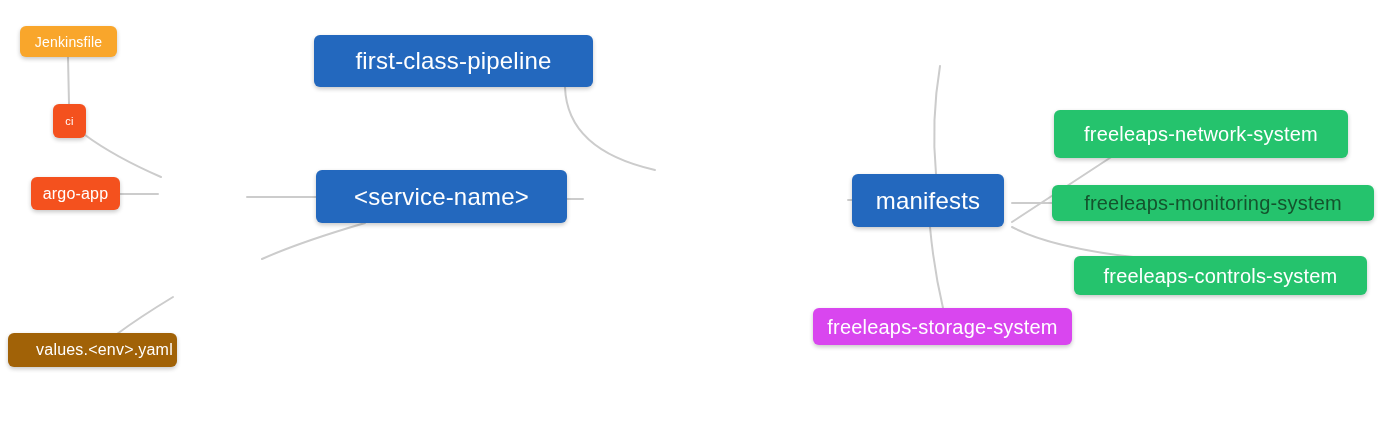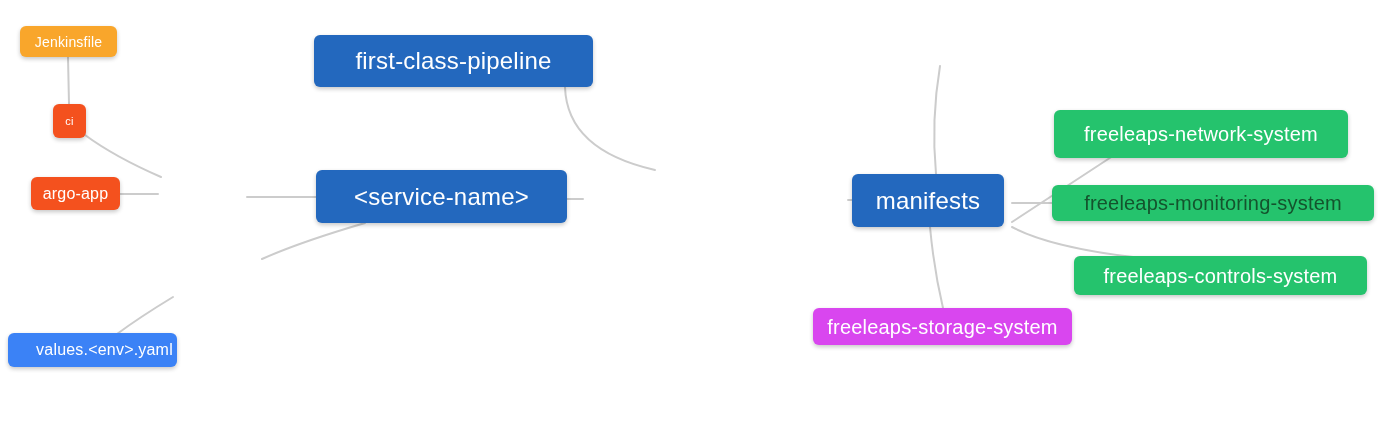--- a/index.html
+++ b/index.html
@@ -55,21 +55,21 @@
       <path d="M 936 174 Q 931 120 940 66" fill="none" stroke="#cccccc" stroke-width="2" stroke-linecap="round"></path>
       <path d="M 1012 222 L 1122 150" fill="none" stroke="#cccccc" stroke-width="2" stroke-linecap="round"></path>
       <path d="M 1012 203 L 1052 203" fill="none" stroke="#cccccc" stroke-width="2" stroke-linecap="round"></path>
       <path d="M 1012 227 Q 1050 247 1133 257" fill="none" stroke="#cccccc" stroke-width="2" stroke-linecap="round"></path>
       <path d="M 930 227 Q 934 270 943 308" fill="none" stroke="#cccccc" stroke-width="2" stroke-linecap="round"></path>
     </svg>
 
 <div class="node" style="left: 20px; top: 26px; width: 97px; height: 31px; background: rgb(249, 166, 43); color: rgb(255, 255, 255); font-size: 14px;">Jenkinsfile</div>
     <div class="node" style="left: 53px; top: 104px; width: 33px; height: 34px; background: rgb(244, 81, 30); color: rgb(255, 255, 255); font-size: 11px;">ci</div>
     <div class="node" style="left: 31px; top: 177px; width: 89px; height: 33px; background: rgb(244, 81, 30); color: rgb(255, 255, 255); font-size: 16px; text-align: center;">argo-app</div>
-    <div class="node" style="left: 8px; top: 333px; width: 169px; height: 34px; background: #3b82f6; color: rgb(255, 255, 255); font-size: 16px; padding-left: 24px;">values.&lt;env&gt;.yaml</div>
+    <div class="node" style="left: 8px; top: 333px; width: 169px; height: 34px; background: #a16207; color: rgb(255, 255, 255); font-size: 16px; padding-left: 24px;">values.&lt;env&gt;.yaml</div>
     <div class="node" style="left: 314px; top: 35px; width: 279px; height: 52px; background: rgb(35, 104, 190); color: rgb(255, 255, 255); font-size: 24px;">first-class-pipeline</div>
     <div class="node" style="left: 316px; top: 170px; width: 251px; height: 53px; background: rgb(35, 104, 190); color: rgb(255, 255, 255); font-size: 24px;">&lt;service-name&gt;</div>
     <div class="node" style="left: 852px; top: 174px; width: 152px; height: 53px; background: rgb(35, 104, 190); color: rgb(255, 255, 255); font-size: 24px; text-align: center;">manifests</div>
     <div class="node" style="left: 1054px; top: 110px; width: 294px; height: 48px; background: rgb(37, 195, 109); color: rgb(255, 255, 255); font-size: 20px;">freeleaps-network-system</div>
     <div class="node" style="left: 1052px; top: 185px; width: 322px; height: 36px; background: rgb(37, 195, 109); color: #14532d; font-size: 20px;">freeleaps-monitoring-system</div>
     <div class="node" style="left: 1062px; top: 256px; width: 293px; height: 39px; background: rgb(37, 195, 109); color: rgb(255, 255, 255); font-size: 20px; margin-left: 12px;">freeleaps-controls-system</div>
     <div class="node" style="left: 813px; top: 308px; width: 259px; height: 37px; background: #d946ef; color: rgb(255, 255, 255); font-size: 20px;">freeleaps-storage-system</div>
   </div>
 
 </body></html>

